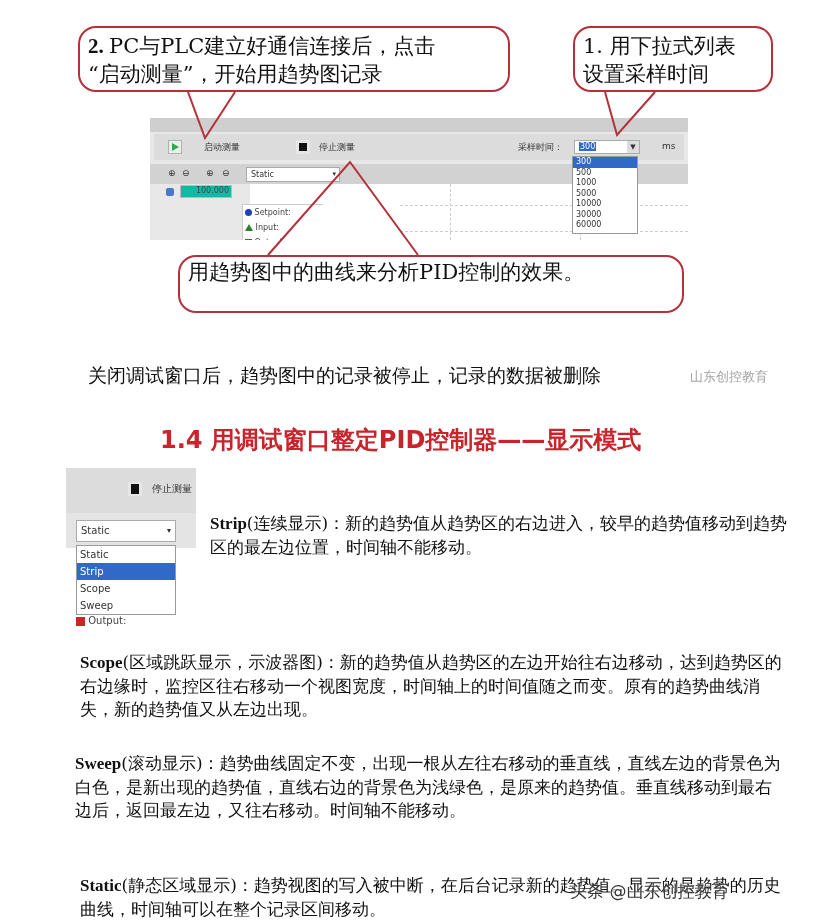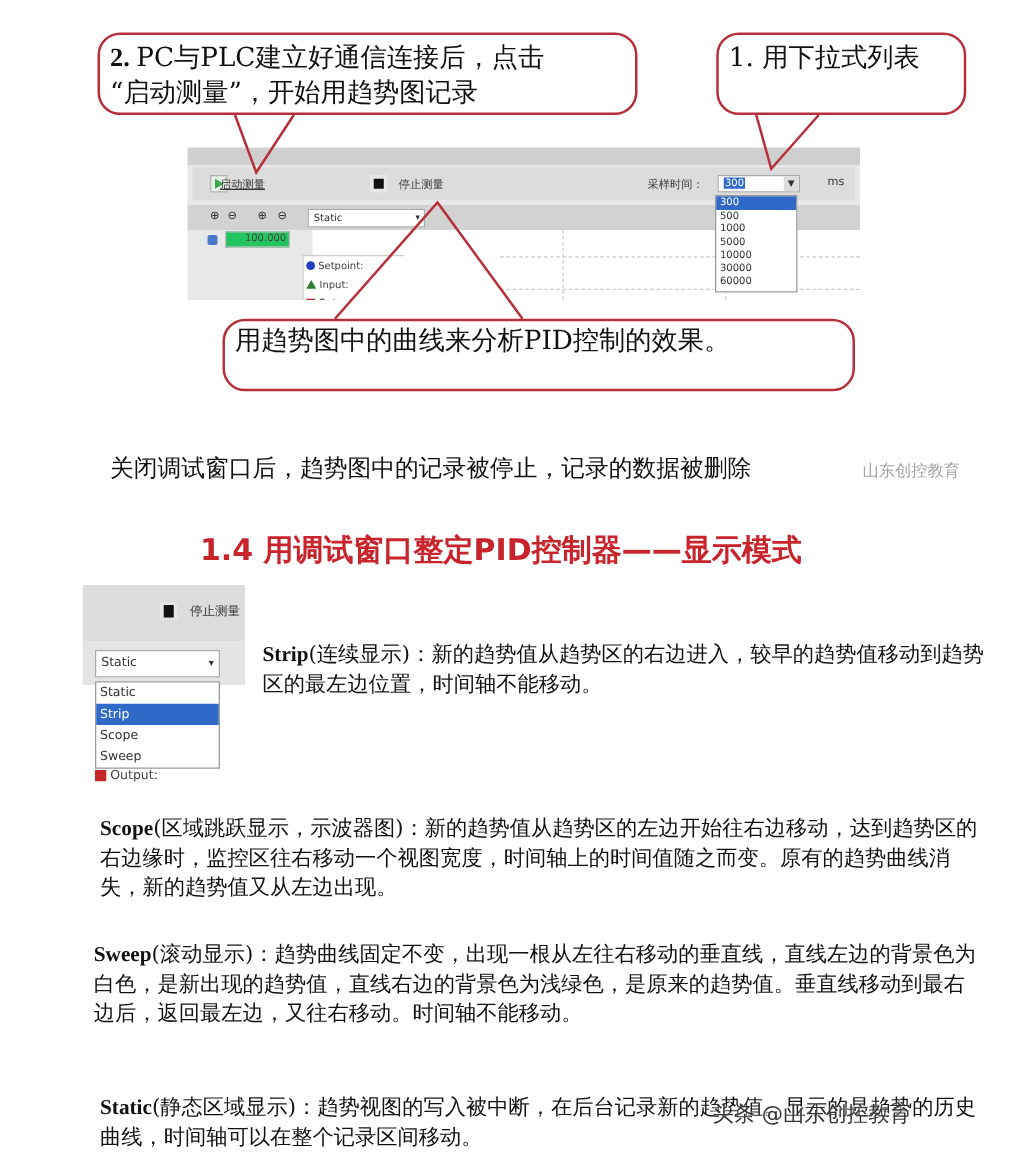--- a/index.html
+++ b/index.html
@@ -40,29 +40,30 @@
 </head>
 <body>
 
 <div class="callout" style="left:78px; top:26px; width:432px; height:66px;">
   <div><b>2. </b><span>PC与PLC建立好通信连接后，点击</span></div>
   <div>“启动测量”，开始用趋势图记录</div>
 </div>
 
 <div class="callout" style="left:573px; top:26px; width:200px; height:66px;">
   <div>1. 用下拉式列表</div>
+  <div>设置采样时间</div>
 </div>
 
 <div class="abs ui1">
   <div class="topbar"></div>
   <div class="toolbar">
     <div class="btn-ico" style="left:14px; top:6px; background:#e8f1e8; border:1px solid #b0b0b0;">
       <span style="position:absolute; left:3px; top:2px; width:0; height:0; border-left:7px solid #3aa64a; border-top:4px solid transparent; border-bottom:4px solid transparent;"></span>
     </div>
-    <span class="abs" style="left:22px; top:7px;text-decoration:underline;">启动测量</span>
+    <span class="abs" style="left:50px; top:7px;">启动测量</span>
     <div class="btn-ico" style="left:142px; top:6px; background:#e6e6e6;">
       <span style="position:absolute; left:3px; top:3px; width:8px; height:8px; background:#111;"></span>
     </div>
     <span class="abs" style="left:165px; top:7px;">停止测量</span>
     <span class="abs" style="left:364px; top:7px;">采样时间：</span>
     <div class="select-box" style="left:420px; top:6px; width:66px; height:14px; line-height:12px;">
       <span style="background:#3069c8; color:#fff; padding:0 1px;">300</span>
       <span style="position:absolute; right:0; top:0; width:12px; height:12px; background:#ddd; text-align:center; font-size:7px;">▼</span>
     </div>
     <span class="abs" style="left:496px; top:7px;padding-left:12px;">ms</span>
@@ -71,21 +72,21 @@
     <span class="abs" style="left:18px; top:4px; font-size:9px;">⊕</span>
     <span class="abs" style="left:32px; top:4px; font-size:9px;">⊖</span>
     <span class="abs" style="left:56px; top:4px; font-size:9px;">⊕</span>
     <span class="abs" style="left:72px; top:4px; font-size:9px;">⊖</span>
     <div class="select-box" style="left:96px; top:3px; width:94px; height:15px; line-height:13px;">
       <span>Static</span>
       <span style="position:absolute; right:3px; top:0; font-size:7px;">▾</span>
     </div>
   </div>
   <span class="abs" style="left:16px; top:70px; width:8px; height:8px; background:#4a78c8; border-radius:2px;"></span>
-  <div class="abs" style="left:30px; top:67px; width:52px; height:13px; background:#22c55e; border:1px solid #bbb; box-sizing:border-box; font-family:'DejaVu Sans',sans-serif; font-size:8px; text-align:right; padding-right:2px; color:#444;">
+  <div class="abs" style="left:30px; top:67px; width:52px; height:13px; background:#14b8a6; border:1px solid #bbb; box-sizing:border-box; font-family:'DejaVu Sans',sans-serif; font-size:8px; text-align:right; padding-right:2px; color:#444;">
     <span>100.000</span>
   </div>
   <div class="plot">
     <div class="gridline" style="left:150px; top:21px; width:288px;"></div>
     <div class="gridline" style="left:150px; top:47px; width:288px;"></div>
     <div class="vgrid" style="left:200px; top:0; height:56px;"></div>
     <div class="vgrid" style="left:330px; top:0; height:56px;"></div>
   </div>
   <span class="ylabel" style="left:28px; top:84px;">90.000</span>
   <span class="ylabel" style="left:28px; top:110px;">80.000</span>

